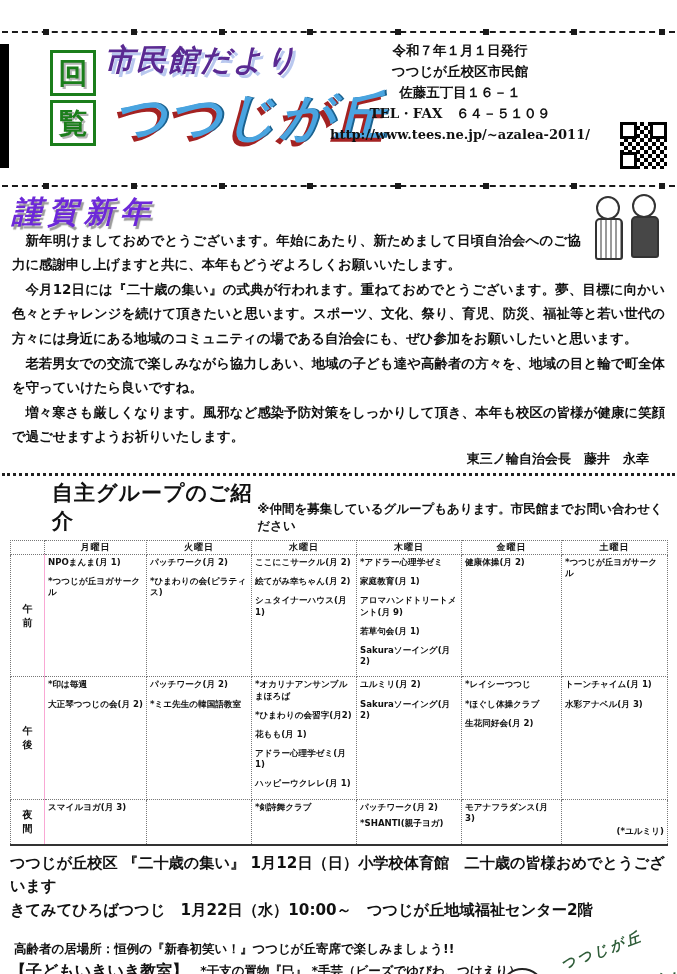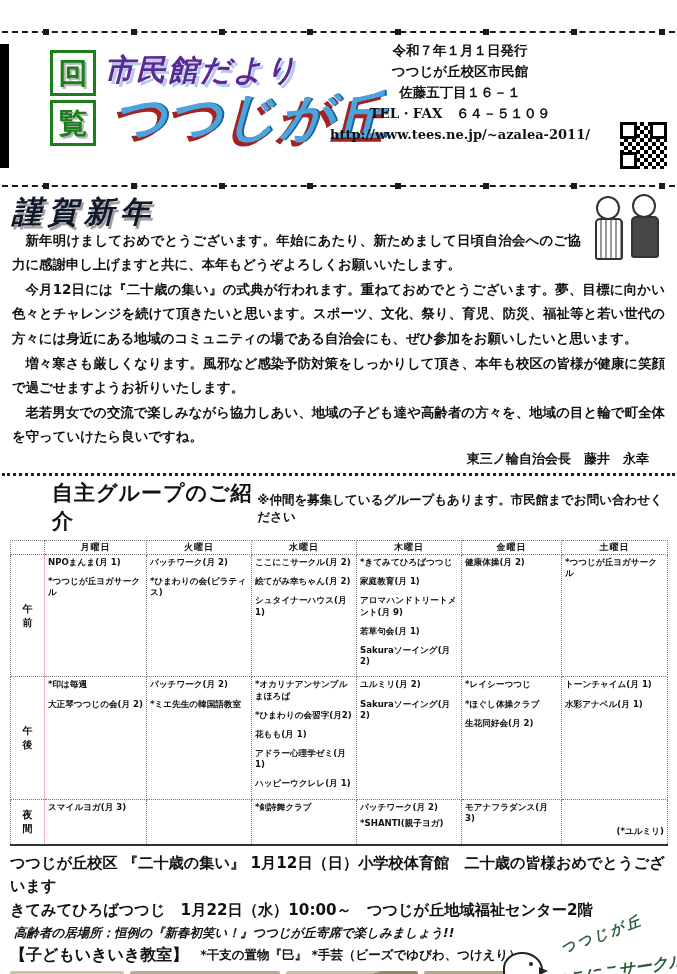--- a/index.html
+++ b/index.html
@@ -12,72 +12,72 @@
         background:repeating-linear-gradient(90deg,transparent 0 41px,#1a1a1a 41px 47px,transparent 47px 88px);}
   .spacer-top{height:28px;}
 
   
   .hdr{position:relative;height:146px;}
   .edgebar{position:absolute;left:0;top:8px;width:9px;height:124px;background:#000;}
   .kairan{position:absolute;left:50px;top:14px;}
   .kairan-box{width:40px;height:40px;border:3px solid #1b7e1b;background:#fff;color:#1b7e1b;
         font-size:29px;font-weight:bold;line-height:40px;text-align:center;margin-bottom:4px;
         text-shadow:2px 2px 0 #b5b5b5;}
-  .subtitle{position:absolute;left:104px;top:14px;font-size:30px;font-weight:bold;font-style:italic;
+  .subtitle{position:absolute;left:104px;top:4px;font-size:30px;font-weight:bold;font-style:italic;
         color:#5a2a92;letter-spacing:2px;text-shadow:3px 3px 0 #b9c8ef;}
   .main-title{position:absolute;left:114px;top:46px;font-size:52px;font-weight:bold;font-style:italic;
         color:#49a4e0;letter-spacing:2px;text-shadow:-4px 4px 0 #a32222,2px 0 0 #1b628f;}
   .pubinfo{position:absolute;right:62px;top:4px;width:310px;text-align:center;
         font-family:"DejaVu Serif",serif;font-weight:bold;font-size:13.5px;line-height:21px;}
   .pubinfo .yr{font-style:italic;margin-right:6px;}
   .pubinfo .url{font-size:13px;letter-spacing:0;}
   .qr{position:absolute;width:47px;height:47px;background:
         repeating-conic-gradient(#000 0% 25%,#fff 0% 50%) 0 0/8px 8px;outline:2px solid #fff;}
   .qr .f{position:absolute;width:11px;height:11px;border:3px solid #000;background:#fff;}
   .qr .f1{top:0;left:0}.qr .f2{top:0;right:0}.qr .f3{bottom:0;left:0}
   .qr-hdr{right:10px;top:86px;}
 
   
   .greet{padding:2px 12px 0;}
   .greet-title{font-family:"DejaVu Serif",serif;font-size:30px;font-weight:bold;font-style:italic;
-        color:#0f172a;letter-spacing:6px;text-shadow:2px 3px 1px #9a9a9a;height:36px;}
+        color:#6d28d9;letter-spacing:6px;text-shadow:2px 3px 1px #9a9a9a;height:36px;}
   .kids-clipart{float:right;width:78px;height:72px;margin:2px 0 2px 6px;position:relative;}
   .kidfig{position:absolute;width:26px;}
   .kidfig .head{width:20px;height:20px;border:2px solid #333;border-radius:50%;background:#fff;margin:0 auto;}
   .kidfig .body{width:24px;height:38px;border:2px solid #333;border-radius:5px 5px 3px 3px;margin:-2px auto 0;}
   .kid1{left:8px;top:2px;}
   .kid1 .body{background:repeating-linear-gradient(90deg,#fff 0 3px,#9a9a9a 3px 5px);}
   .kid2{left:44px;top:0;}
   .kid2 .body{background:#474747;}
   .greet p{margin:1px 0;font-size:13.4px;font-weight:600;line-height:1.8;text-align:justify;text-indent:1em;}
   .sig{text-align:right;padding-right:16px;font-weight:700;font-size:13px;margin-top:1px;}
   .dotline{border-top:3px dotted #222;margin:5px 2px 3px;}
 
   
   .groups{padding:0 10px;}
-  .groups-head{display:flex;align-items:flex-start;margin:2px 0 5px 42px;}
+  .groups-head{display:flex;align-items:flex-end;margin:2px 0 5px 42px;}
   .groups-title{font-size:21px;font-weight:800;letter-spacing:1px;}
   .groups-note{font-size:12.5px;font-weight:700;margin-top:13px;}
   table.gt{width:657px;border-collapse:collapse;table-layout:fixed;}
   .gt th,.gt td{border:1px dotted #777;padding:1px 3px;vertical-align:top;}
   .gt thead th{font-size:9px;font-weight:700;text-align:center;letter-spacing:1px;height:13px;padding:0;}
   .gt .rowlabel{text-align:center;vertical-align:middle;font-size:10px;font-weight:700;border-right:1px solid #f9a8d4;}
   .gt td{font-size:8.6px;font-weight:600;}
   .gt tr.r0 td{height:66px;}
   .gt tr.r1 td{height:86px;}
   .gt tr.r2 td{height:42px;}
   .gt .cl{margin:1px 0 8px;line-height:1.3;}
   .gt tr.r2 .cl{margin-bottom:5px;}
   .gt .note-cell{text-align:right;vertical-align:bottom;}
   .gt{border-bottom:2px solid #333;}
 
   
   .ann{padding:6px 10px 0;}
   .a1,.a2{font-size:15.2px;font-weight:800;line-height:1.55;}
-  .a3{font-size:12.5px;font-weight:700;margin-top:3px;padding-left:4px;font-style:italic;}
+  .a3{font-size:12.5px;font-weight:700;margin-top:19px;padding-left:4px;}
 
   
   .kids{position:relative;padding:3px 10px 0;height:160px;}
   .kids-head{display:flex;align-items:center;gap:12px;}
   .kids-title{font-size:16px;font-weight:800;}
   .kids-sub{font-size:12.5px;font-weight:700;}
   .photos{display:flex;gap:6px;margin-top:5px;}
   .photo{height:90px;border-radius:2px;}
   .ph1{width:114px;background:linear-gradient(165deg,#cfc4ae 0 28%,#a59782 28% 60%,#7d6f5a 60% 100%);}
   .ph2{width:150px;background:radial-gradient(circle at 30% 55%,#fff 0 14px,transparent 15px),
@@ -135,22 +135,22 @@
           <div class="body"></div>
         </div>
       <div class="kidfig kid2">
           <div class="head"></div>
           <div class="body"></div>
         </div>
     </div>
     <div class="greet-title">謹賀新年</div>
     <p>新年明けましておめでとうございます。年始にあたり、新ためまして日頃自治会へのご協力に感謝申し上げますと共に、本年もどうぞよろしくお願いいたします。</p>
     <p>今月12日には『二十歳の集い』の式典が行われます。重ねておめでとうございます。夢、目標に向かい色々とチャレンジを続けて頂きたいと思います。スポーツ、文化、祭り、育児、防災、福祉等と若い世代の方々には身近にある地域のコミュニティの場である自治会にも、ぜひ参加をお願いしたいと思います。</p>
+    <p>老若男女での交流で楽しみながら協力しあい、地域の子ども達や高齢者の方々を、地域の目と輪で町全体を守っていけたら良いですね。</p>
     <p>増々寒さも厳しくなります。風邪など感染予防対策をしっかりして頂き、本年も校区の皆様が健康に笑顔で過ごせますようお祈りいたします。</p>
-    <p>老若男女での交流で楽しみながら協力しあい、地域の子ども達や高齢者の方々を、地域の目と輪で町全体を守っていけたら良いですね。</p>
     <div class="sig">東三ノ輪自治会長　藤井　永幸</div>
   </div>
 
   <div class="dotline"></div>
 
   <div class="groups">
     <div class="groups-head">
       <span class="groups-title">自主グループのご紹介</span>
       <span class="groups-note">※仲間を募集しているグループもあります。市民館までお問い合わせください</span>
     </div>
@@ -185,21 +185,21 @@
             <td class="">
               <div class="cl">パッチワーク(月 2)</div>
               <div class="cl">*ひまわりの会(ピラティス)</div>
             </td>
             <td class="">
               <div class="cl">ここにこサークル(月 2)</div>
               <div class="cl">絵てがみ幸ちゃん(月 2)</div>
               <div class="cl">シュタイナーハウス(月 1)</div>
             </td>
             <td class="">
-              <div class="cl">*きてみてひろばつつじ</div>
+              <div class="cl">*アドラー心理学ゼミ</div>
               <div class="cl">家庭教育(月 1)</div>
               <div class="cl">アロマハンドトリートメント(月 9)</div>
               <div class="cl">若草句会(月 1)</div>
               <div class="cl">Sakuraソーイング(月 2)</div>
             </td>
             <td class="">
               <div class="cl">健康体操(月 2)</div>
             </td>
             <td class="">
               <div class="cl">*つつじが丘ヨガサークル</div>
@@ -226,21 +226,21 @@
               <div class="cl">ユルミリ(月 2)</div>
               <div class="cl">Sakuraソーイング(月 2)</div>
             </td>
             <td class="">
               <div class="cl">*レイシーつつじ</div>
               <div class="cl">*ほぐし体操クラブ</div>
               <div class="cl">生花同好会(月 2)</div>
             </td>
             <td class="">
               <div class="cl">トーンチャイム(月 1)</div>
-              <div class="cl">水彩アナベル(月 1)</div>
+              <div class="cl">水彩アナベル(月 3)</div>
             </td>
           </tr>
           <tr class="r2">
             <th class="rowlabel">夜　間</th>
             <td class="">
               <div class="cl">スマイルヨガ(月 3)</div>
             </td>
             <td class=""></td>
             <td class="">
               <div class="cl">*剣詩舞クラブ</div>

